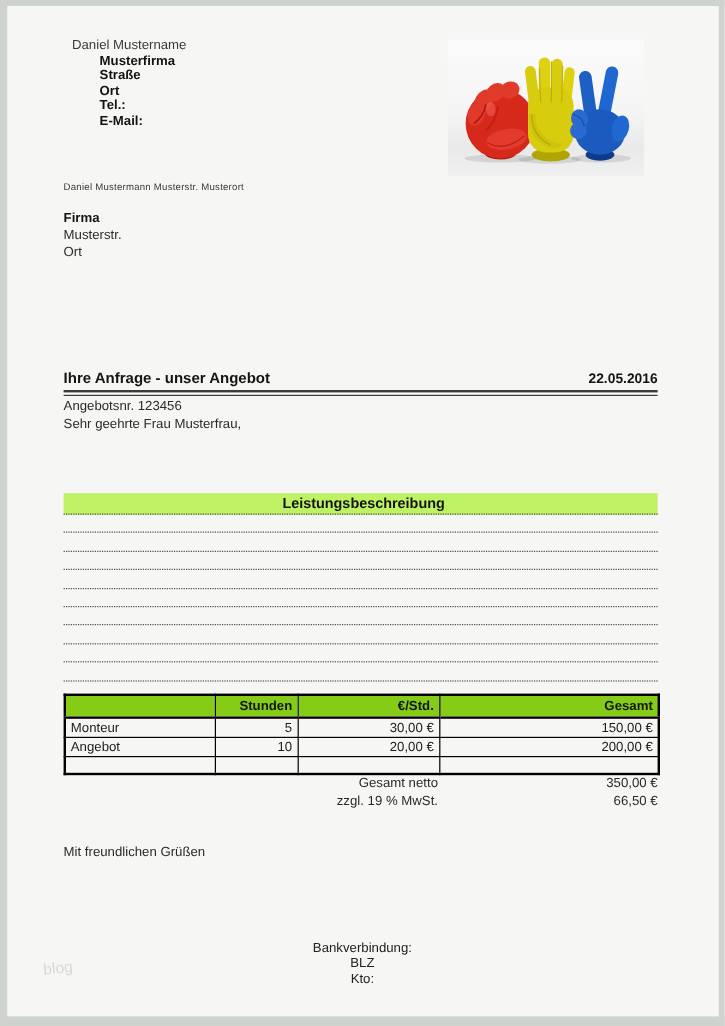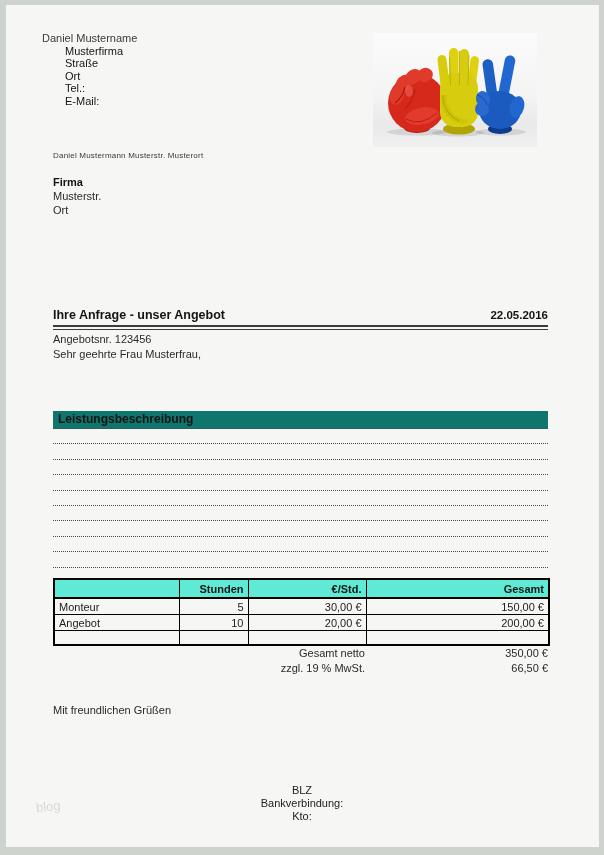--- a/index.html
+++ b/index.html
@@ -4,51 +4,51 @@
 <style>
   html,body{margin:0;padding:0;background:#e8e8e8;}
   .canvas{position:relative;width:604px;height:855px;background:#f6f6f4;overflow:hidden;
           font-family:"Liberation Sans",sans-serif;color:#2a2a2a;}
   .frame{position:absolute;background:#ced3ce;}
   .frame.top{left:0;top:0;width:604px;height:5px;}
   .frame.left{left:0;top:0;width:6px;height:855px;}
   .frame.right{left:599px;top:0;width:5px;height:855px;}
   .frame.bottom{left:0;top:847px;width:604px;height:8px;}
 
-  .sender{position:absolute;left:42px;top:32px;font-size:11px;line-height:12.5px;}
+  .sender{position:absolute;left:60px;top:32px;font-size:11px;line-height:12.5px;}
   .sender .name{font-weight:normal;color:#3a3a3a;}
-  .sender .bold{font-weight:normal;color:#141414;padding-left:23px;}
+  .sender .bold{font-weight:bold;color:#141414;padding-left:23px;}
 
   .photo{position:absolute;left:373px;top:33px;width:164px;height:114px;}
 
   .return-line{position:absolute;left:53px;top:151px;font-size:8px;color:#3a3a3a;letter-spacing:.2px;}
 
   .recipient{position:absolute;left:53px;top:175px;font-size:11px;line-height:14px;}
   .recipient .company{font-weight:bold;color:#141414;}
 
   .subject{position:absolute;left:53px;top:283px;width:495px;}
   .subject-row{display:flex;justify-content:space-between;align-items:baseline;
                padding-bottom:3px;border-bottom:2px solid #3c3c3c;}
   .subject-title{font-size:12.5px;font-weight:bold;color:#141414;margin-top:25px;}
   .subject-date{font-size:11.5px;font-weight:bold;color:#141414;margin-left:34px;}
   .double-rule{height:2px;border-bottom:1px solid #3c3c3c;}
   .offer-no{font-size:11px;padding-top:3px;color:#2a2a2a;}
 
   .salutation{position:absolute;left:53px;top:348px;font-size:11px;}
   .intro{position:absolute;left:53px;top:375px;font-size:11px;}
 
   .services{position:absolute;left:53px;top:411px;width:495px;}
-  .services-head{height:17px;line-height:17px;background:#0f766e;font-weight:bold;font-size:12px;
-                 color:#141414;border-bottom:1px dotted #4a4a4a;padding-left:5px;}
+  .services-head{height:17px;line-height:17px;background:#bef264;font-weight:bold;font-size:12px;
+                 color:#141414;border-bottom:1px dotted #4a4a4a;padding-left:5px;text-align:center;}
   .dotline{height:14.4px;border-bottom:1px dotted #4a4a4a;}
 
   .items{position:absolute;left:53px;top:578px;width:495px;border-collapse:collapse;
          table-layout:fixed;font-size:11px;border:2px solid #000;}
   .items th,.items td{border:1px solid #000;padding:1px 4px;overflow:hidden;white-space:nowrap;}
-  .items thead th{background:#5eead4;font-weight:bold;text-align:right;
+  .items thead th{background:#84cc16;font-weight:bold;text-align:right;
                   border-bottom:2px solid #000;height:15px;color:#141414;}
   .items td{height:13px;text-align:right;color:#1c1c1c;}
   .items td.cat{text-align:left;}
   .items tr.empty td{height:11px;}
 
   .totals{position:absolute;left:53px;top:646px;width:495px;font-size:11px;}
   .trow{display:flex;line-height:15px;justify-content:center;}
   .tlabel{width:312px;text-align:right;}
   .tvalue{flex:1;text-align:right;}
   .trow.grand{background:#dfeee6;font-weight:bold;line-height:16px;margin-top:1px;color:#141414;}
@@ -205,22 +205,22 @@
     </div>
     <div class="trow">
       <span class="tlabel">zzgl. 19 % MwSt.</span>
       <span class="tvalue">66,50 €</span>
     </div>
   </div>
 
   <div class="closing">Mit freundlichen Grüßen</div>
 
   <div class="footer">
+    <div>Bankverbindung:</div>
     <div>BLZ</div>
-    <div>Bankverbindung:</div>
     <div>Kto:</div>
   </div>
 
   <div class="watermark">blog</div>
 
   <div class="frame top"></div>
   <div class="frame left"></div>
   <div class="frame right"></div>
   <div class="frame bottom"></div>
 

